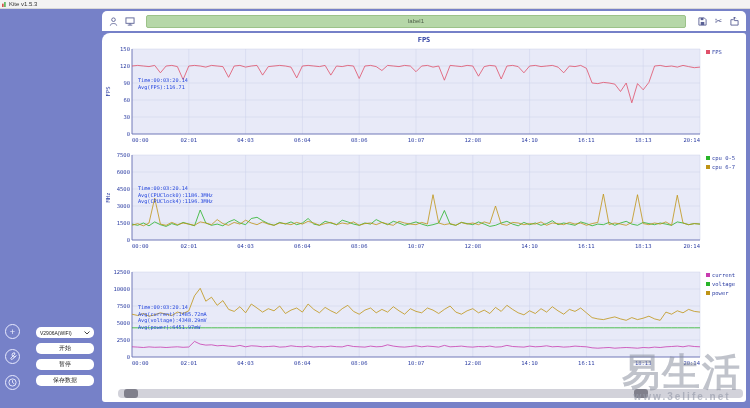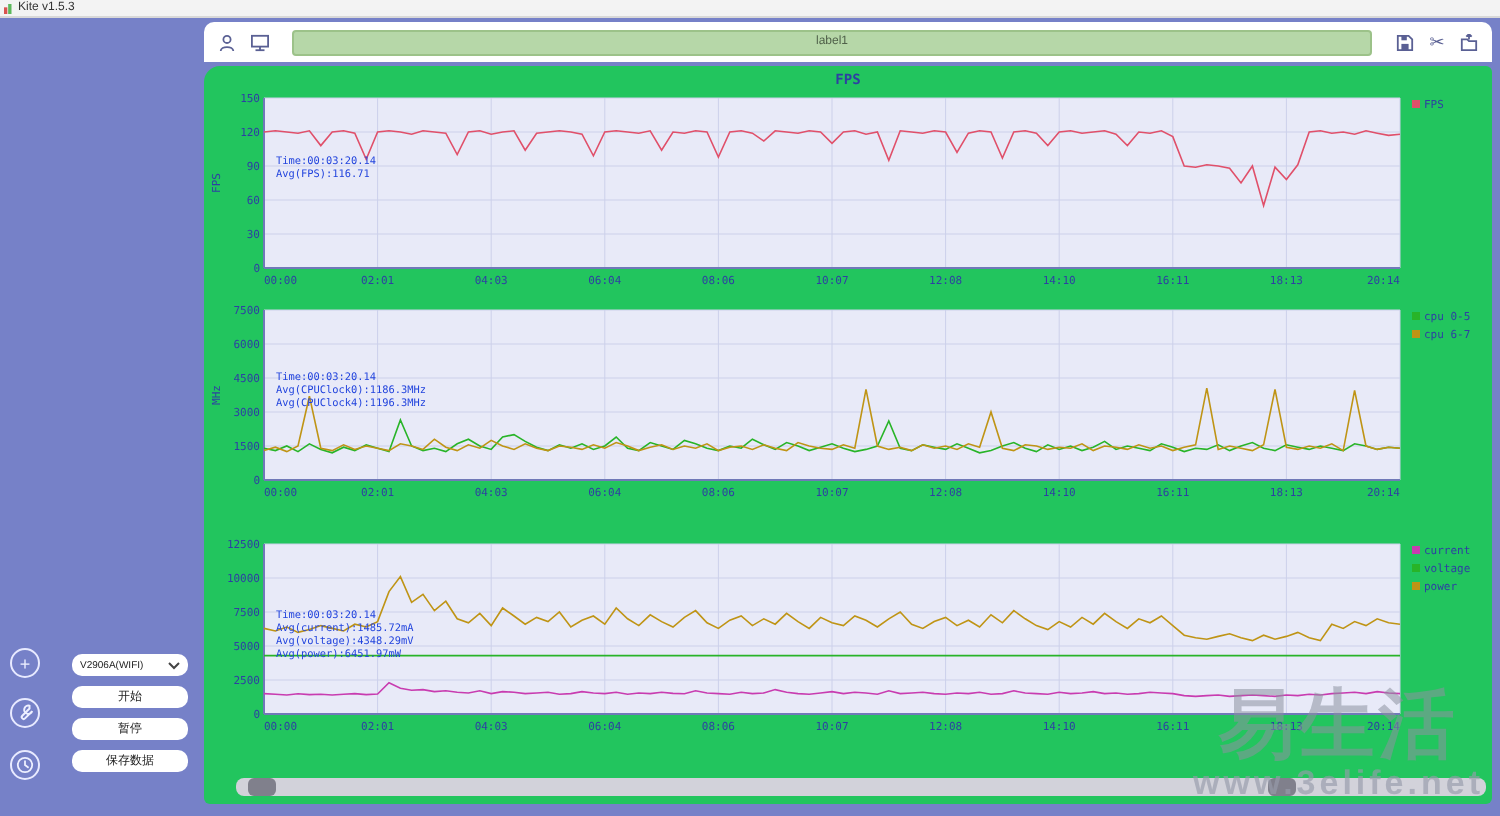--- a/index.html
+++ b/index.html
@@ -16,21 +16,21 @@
   .toolbar { position:absolute; left:102px; top:11px; width:644px; height:20px; background:#ffffff;
     border-radius:5px 5px 0 0; display:flex; align-items:center; padding:0 6px; gap:5px; }
   .tb-ico { width:11px; height:11px; display:flex; align-items:center; justify-content:center;
     color:#5a6094; font-size:9px; cursor:pointer; flex:0 0 auto; }
   .label-bar { flex:1; height:13px; margin:0 6px; background:#b6d7a8; border:1px solid #9cc289;
     border-radius:2px; display:flex; align-items:center; justify-content:center;
     font-size:6px; color:#50614a; }
 
   
   .main-card { position:absolute; left:102px; top:33px; width:644px; height:369px;
-    background:#22c55e; border-radius:8px 3px 3px 3px; overflow:hidden; }
+    background:#ffffff; border-radius:8px 3px 3px 3px; overflow:hidden; }
   .chart-sec { width:644px; height:117px; position:relative; }
   .chart-title { height:11px; text-align:center; font-family:"DejaVu Sans Mono", monospace;
     font-size:7px; font-weight:bold; color:#2e3fa3; padding-top:3px; }
   svg.plot { display:block; }
 
   
   .hscroll { position:absolute; left:16px; right:3px; bottom:4px; height:9px; background:#d2d2da;
     border-radius:4px; }
   .hs-handle { position:absolute; top:0; width:14px; height:9px; background:#80808c; border-radius:3px; }
 
@@ -41,21 +41,21 @@
   .side-panel { position:absolute; left:36px; width:58px; }
   .side-select { height:11px; background:#fff; border-radius:5px; display:flex; align-items:center;
     padding:0 4px; font-size:5px; color:#222; justify-content:space-between; margin-bottom:5px; cursor:pointer; }
   .side-btn { height:11px; background:#fff; border-radius:5px; display:flex; align-items:center;
     justify-content:center; font-size:6px; color:#222; margin-bottom:5px; cursor:pointer; }
 
   
   .watermark { position:absolute; right:8px; bottom:6px; text-align:center; color:rgba(140,145,160,0.55);
     pointer-events:none; }
   .watermark .wm-brand { font-size:38px; font-weight:bold; line-height:38px; letter-spacing:2px; }
-  .watermark .wm-url { font-size:17px; font-weight:bold; letter-spacing:2px; color:rgba(150,155,170,0.65); }
+  .watermark .wm-url { font-size:10px; font-weight:bold; letter-spacing:2px; color:rgba(150,155,170,0.65); }
 </style>
 </head>
 <body>
 
 <div class="app">
 
   <div class="titlebar">
     <svg class="app-ico" viewBox="0 0 6 6">
       <rect x="0" y="2" width="2" height="4" fill="#d9534f"></rect>
       <rect x="2.5" y="0" width="2" height="6" fill="#5cb85c"></rect>

